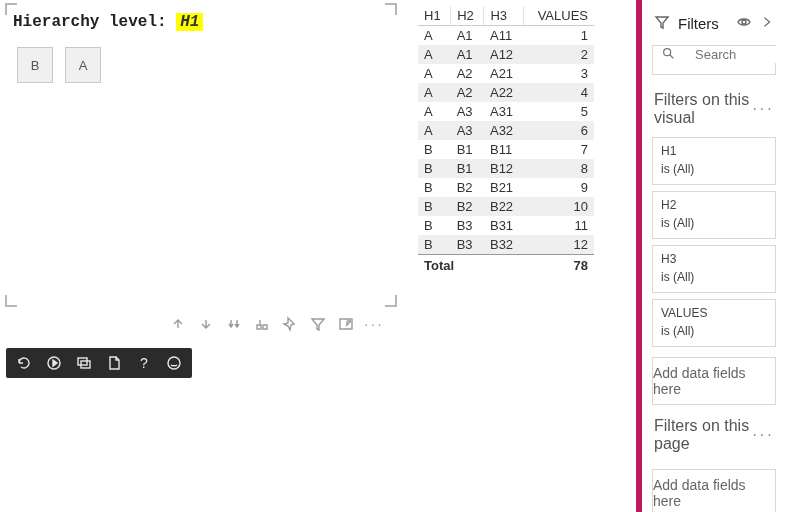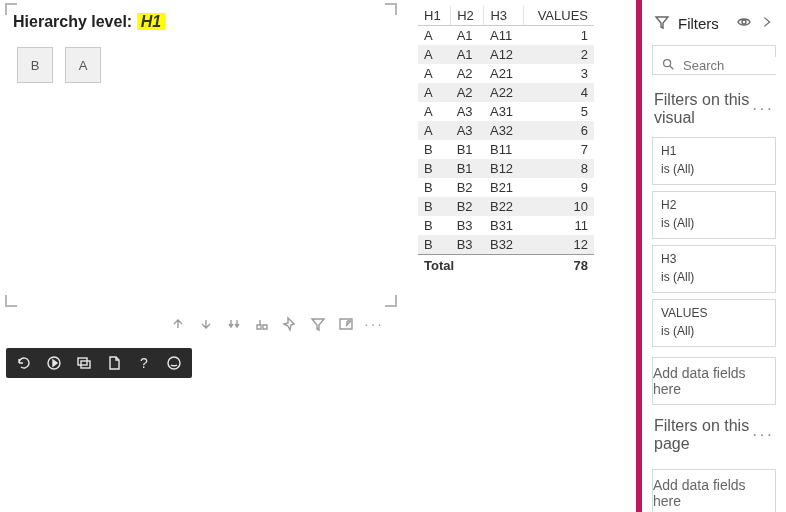--- a/index.html
+++ b/index.html
@@ -31,20 +31,21 @@
   .corner.bl { bottom: -2px; left: -2px; border-right:none; border-top:none; }
   .corner.br { bottom: -2px; right: -2px; border-left:none; border-top:none; }
   .visual-title {
     font-size: 10px;
     color: #bfbfbf;
     padding: 2px 6px 0 6px;
   }
   .hierarchy-line {
     padding: 8px 6px 10px 6px;
     font-size: 16px;
+    font-family: Liberation Mono, monospace;
   }
   .hierarchy-label { font-weight: 700; color:#222; }
   .hierarchy-value {
     font-weight: 700;
     font-style: italic;
     background: #ffff00;
     padding: 0 4px;
   }
   .slicer-row {
     display:flex; gap:12px; padding:6px 10px;
@@ -119,21 +120,21 @@
   .filters-head {
     display:flex;align-items:center;gap:8px;
     padding:14px 12px 12px 12px;
   }
   .filters-head .ttl { font-size:15px; flex:1; color:#222; }
   .filters-head .ic { color:#666; font-size:14px; cursor:pointer; }
   .search {
     margin:0 10px 10px 10px;
     border:1px solid #d8d8d8;
     height:30px;
-    display:flex;align-items:flex-end;gap:6px;
+    display:flex;align-items:flex-start;gap:18px;
     padding:0 8px;
     color:#777;
   }
   .search input {
     border:none;outline:none;flex:1;font-size:13px;color:#555;
   }
   .section-label {
     display:flex;justify-content:center;align-items:center;
     font-size:16px;color:#555;
     padding:6px 12px 6px 12px;

